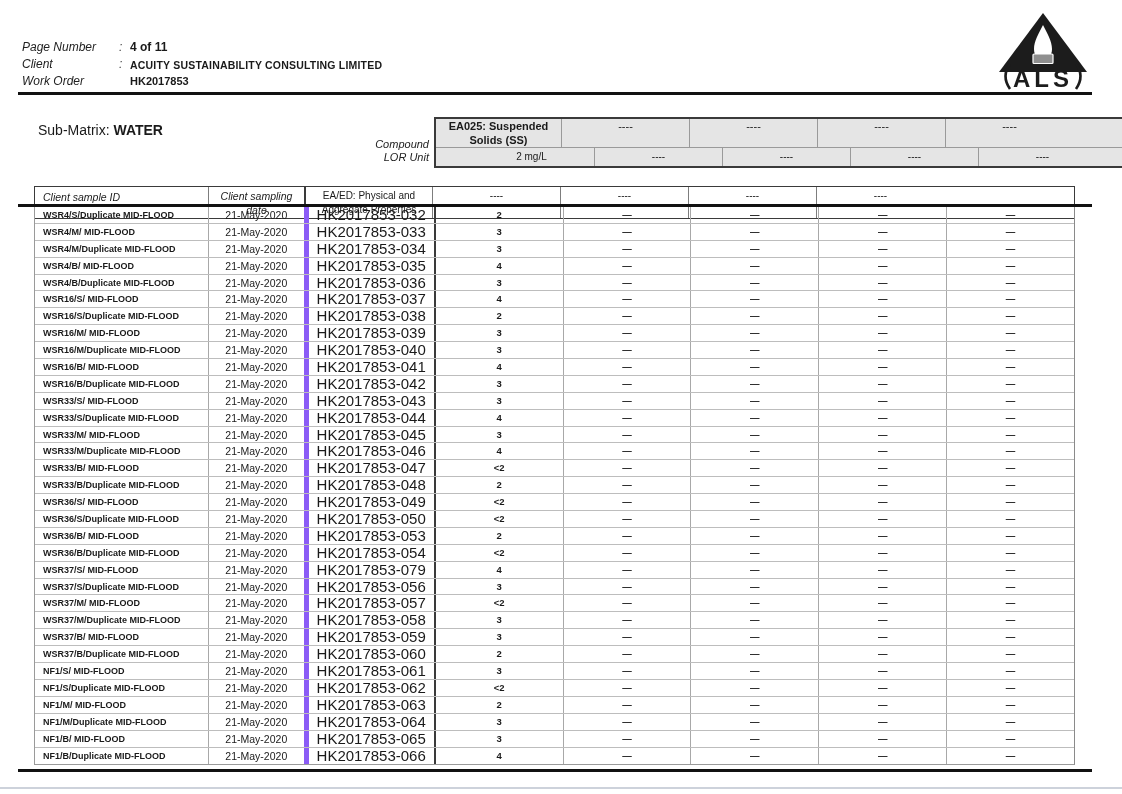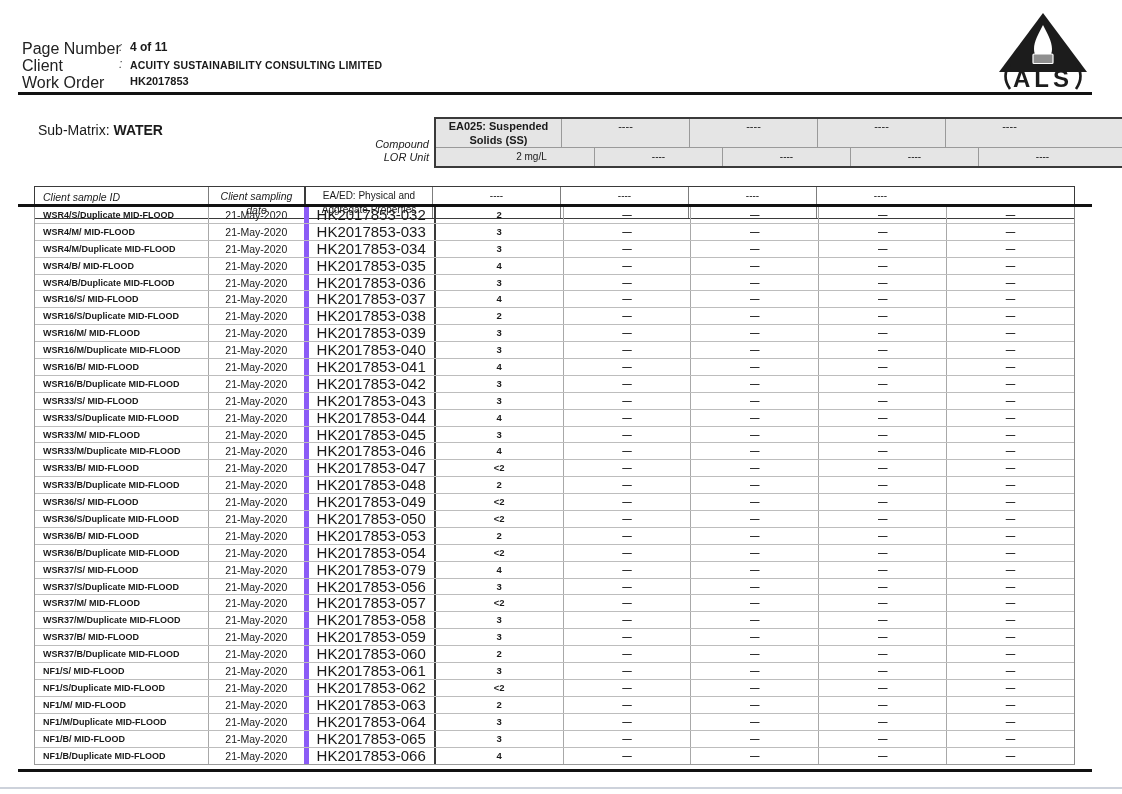--- a/index.html
+++ b/index.html
@@ -1,21 +1,21 @@
 <!DOCTYPE html>
 <html><head>
 <meta charset="utf-8">
 <style>
   * { box-sizing: border-box; margin: 0; padding: 0; }
   html, body { background: #ffffff; }
   body { font-family: "Liberation Sans", sans-serif; color: #1a1a1a; }
   .page { position: relative; width: 1122px; height: 794px; background: #fff; overflow: hidden; }
 
   
-  .hdr-label { position: absolute; left: 22px; font-size: 16px; color: #222; }
+  .hdr-label { position: absolute; left: 22px; font-style: italic; font-size: 12px; color: #222; }
   .hdr-sep   { position: absolute; left: 119px; font-style: italic; font-size: 12px; color: #444; }
   .hdr-value { position: absolute; left: 130px; font-weight: bold; font-size: 12px; }
   .hdr-value.small { font-size: 10.5px; letter-spacing: .2px; }
   .hdr-value.mid { font-size: 11px; }
 
   .rule { position: absolute; background: #111; }
   .rule-top    { left: 18px; top: 92px;  width: 1074px; height: 3px; }
   .rule-mid    { left: 18px; top: 204px; width: 1074px; height: 3px; }
   .rule-bottom { left: 18px; top: 769px; width: 1074px; height: 3px; }
   .page-edge   { position: absolute; left: 0; top: 787px; width: 1122px; height: 2px; background: #cdd2db; }

